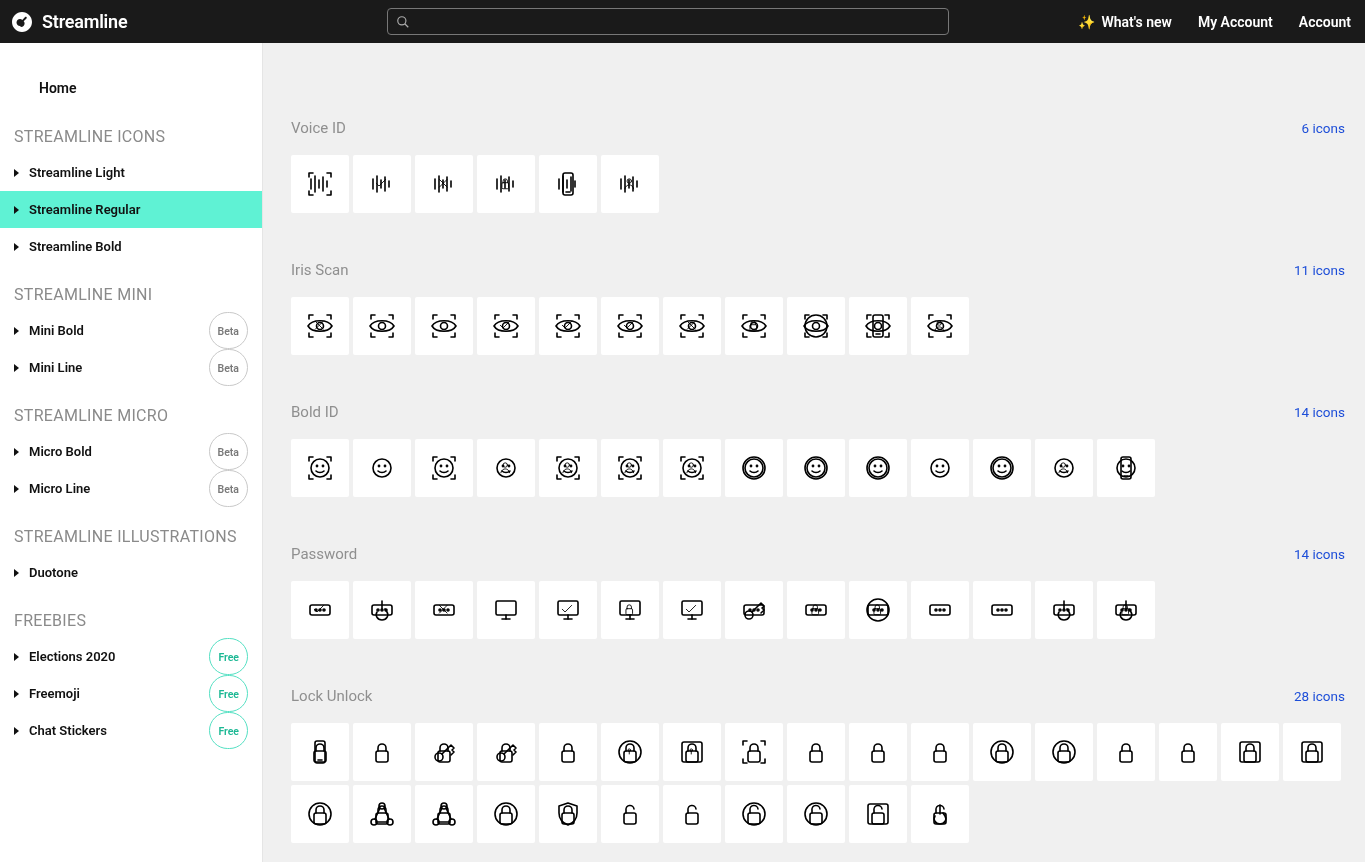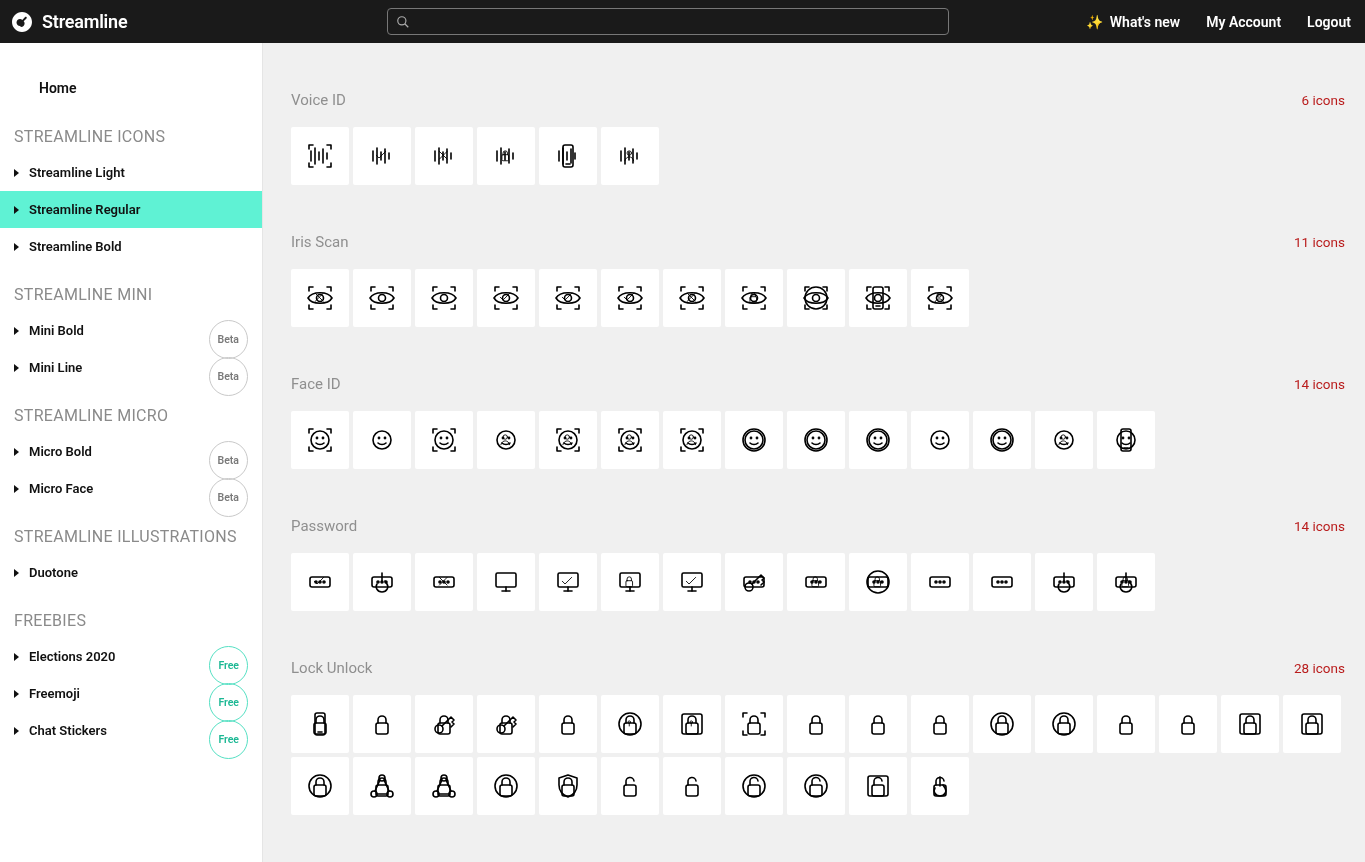--- a/index.html
+++ b/index.html
@@ -90,21 +90,20 @@
   }
   .section-label {
     padding: 20px 14px 8px 14px;
     font-size: 16px;
     letter-spacing: .3px;
     color: #8a8a8a;
     text-transform: uppercase;
   }
   .nav-item {
     display:flex;
-    align-items:center;
     justify-content: space-between;
     padding: 0 14px;
     height: 37px;
     font-size: 13px;
     font-weight: 600;
     cursor:pointer;
   }
   .nav-item .lead {
     display:flex;align-items:center;gap:10px;
   }
@@ -117,48 +116,47 @@
     border-top:4px solid transparent;
     border-bottom:4px solid transparent;
   }
   .badge {
     font-size: 10.5px;
     font-weight:600;
     color:#7a7a7a;
     border:1px solid #c9c9c9;
     border-radius: 999px;
     padding: 12px 8px;
-    margin-top: 17px;
   }
   .badge.free { color:#1cb894; border-color:#55e0c3; }
 
   
   .main {
     flex:1;
     background:#f0f0f0;
     overflow-y:auto;
     padding: 0 20px 40px 20px;
   }
   .main::-webkit-scrollbar{display:none;}
 
   .group { padding-top: 48px; }
-  .group:first-child { padding-top: 48px; text-align: center; }
+  .group:first-child { padding-top: 76px; text-align: center; }
   .group-header {
     display:flex;
     justify-content:space-between;
     align-items:baseline;
     margin-bottom: 18px;
   }
   .group-title {
     font-size: 15px;
     color:#8f8f8f;
   }
   .group-count {
     font-size: 13.5px;
-    color:#b91c1c;
+    color:#1d4ed8;
   }
   .icon-grid {
     display:flex;
     flex-wrap:wrap;
     gap: 4px;
   }
   .icon-tile {
     width: 58px;
     height: 58px;
     background:#fff;
@@ -201,21 +199,21 @@
   </div>
 
   <div class="header-spacer"></div>
 
   <div class="header-links">
     <a class="header-link">
       <span>✨</span>
       <span>What's new</span>
     </a>
     <a class="header-link">My Account</a>
-    <a class="header-link">Logout</a>
+    <a class="header-link">Account</a>
   </div>
 </div>
 
 <div class="body-row">
 
   <nav class="sidebar">
     <div class="home-item">
       <span class="home-icon">
         <svg width="15" height="15" viewBox="0 0 24 24">
             <path d="M12 3l9 8h-3v9h-4v-6h-4v6H6v-9H3z" fill="#111"></path>
@@ -263,21 +261,21 @@
         <div class="nav-item">
           <div class="lead">
             <span class="caret"></span>
             <span>Micro Bold</span>
           </div>
           <span class="badge">Beta</span>
         </div>
         <div class="nav-item">
           <div class="lead">
             <span class="caret"></span>
-            <span>Micro Face</span>
+            <span>Micro Line</span>
           </div>
           <span class="badge">Beta</span>
         </div>
         <div class="section-label">STREAMLINE ILLUSTRATIONS</div>
         <div class="nav-item">
           <div class="lead">
             <span class="caret"></span>
             <span>Duotone</span>
           </div>
         </div>
@@ -430,21 +428,21 @@
               <svg viewBox="0 0 30 30">
                 <use href="#g-eye"></use>
                 <use href="#g-corners"></use>
                 <use href="#g-user" transform="translate(6,6) scale(0.55)"></use>
               </svg>
             </div>
           </div>
         </section>
         <section class="group">
           <div class="group-header">
-            <div class="group-title">Face ID</div>
+            <div class="group-title">Bold ID</div>
             <div class="group-count">14 icons</div>
           </div>
           <div class="icon-grid">
             <div class="icon-tile">
               <svg viewBox="0 0 30 30">
                 <use href="#g-face"></use>
                 <use href="#g-corners"></use>
               </svg>
             </div>
             <div class="icon-tile">

